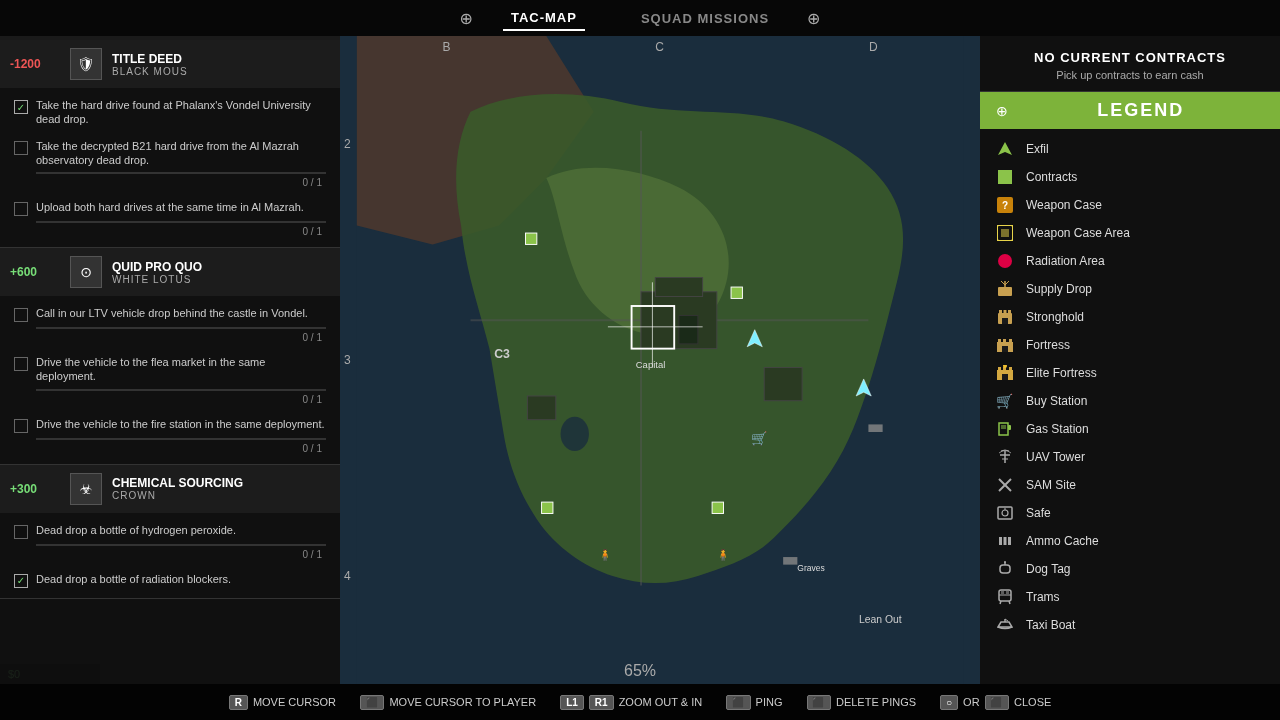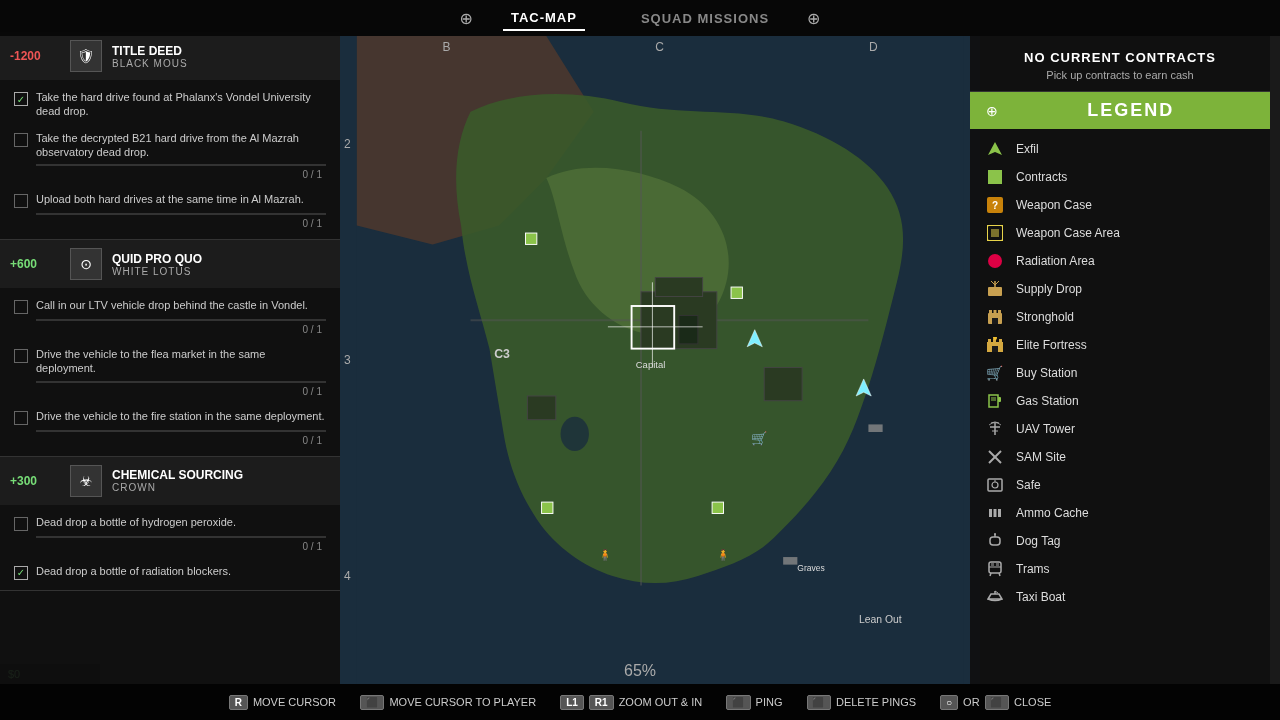--- a/index.html
+++ b/index.html
@@ -46,21 +46,21 @@
       margin-left: 18px;
     }
     .nav-crosshair {
       color: #aaa;
       font-size: 16px;
     }
 
     
     .left-panel {
       position: absolute;
-      top: 32px;
+      top: 40px;
       left: 0;
       width: 340px;
       bottom: 36px;
       background: rgba(15,15,15,0.92);
       overflow-y: auto;
       z-index: 50;
     }
 
     .contract-section {
       border-bottom: 1px solid #333;
@@ -209,21 +209,21 @@
     .map-water {
       position: absolute;
       inset: 0;
       background: #1a2d3d;
     }
 
     
     .right-panel {
       position: absolute;
       top: 36px;
-      right: 10px;
+      right: 0;
       width: 300px;
       bottom: 36px;
       background: rgba(15,15,15,0.92);
       z-index: 50;
     }
 
     .contracts-header {
       padding: 14px 16px 10px;
       border-bottom: 1px solid #333;
     }
@@ -637,20 +637,32 @@
           <rect x="1" y="4" width="14" height="11" fill="#c8a050" rx="1"></rect>
           <rect x="2" y="1" width="3" height="5" fill="#c8a050"></rect>
           <rect x="6.5" y="1" width="3" height="5" fill="#c8a050"></rect>
           <rect x="11" y="1" width="3" height="5" fill="#c8a050"></rect>
           <rect x="5" y="9" width="6" height="6" fill="#1a1a1a"></rect>
         </svg>
       </div>
       <span class="legend-label">Stronghold</span>
     </div>
 
+    <div class="legend-item">
+      <div class="legend-symbol">
+        <svg width="16" height="16" viewBox="0 0 16 16">
+          <rect x="0" y="5" width="16" height="10" fill="#c8a050"></rect>
+          <rect x="1" y="2" width="3" height="5" fill="#c8a050"></rect>
+          <rect x="6" y="2" width="3" height="5" fill="#c8a050"></rect>
+          <rect x="12" y="2" width="3" height="5" fill="#c8a050"></rect>
+          <rect x="5" y="9" width="6" height="6" fill="#1a1a1a"></rect>
+        </svg>
+      </div>
+      <span class="legend-label">Fortress</span>
+    </div>
 
     <div class="legend-item">
       <div class="legend-symbol">
         <svg width="16" height="16" viewBox="0 0 16 16">
           <rect x="0" y="5" width="16" height="10" fill="#d4a840"></rect>
           <rect x="1" y="2" width="3" height="5" fill="#d4a840"></rect>
           <rect x="6" y="2" width="3" height="5" fill="#d4a840"></rect>
           <rect x="12" y="2" width="3" height="5" fill="#d4a840"></rect>
           <rect x="5" y="9" width="6" height="6" fill="#1a1a1a"></rect>
           <circle cx="8" cy="1" r="2" fill="#f0c030"></circle>

